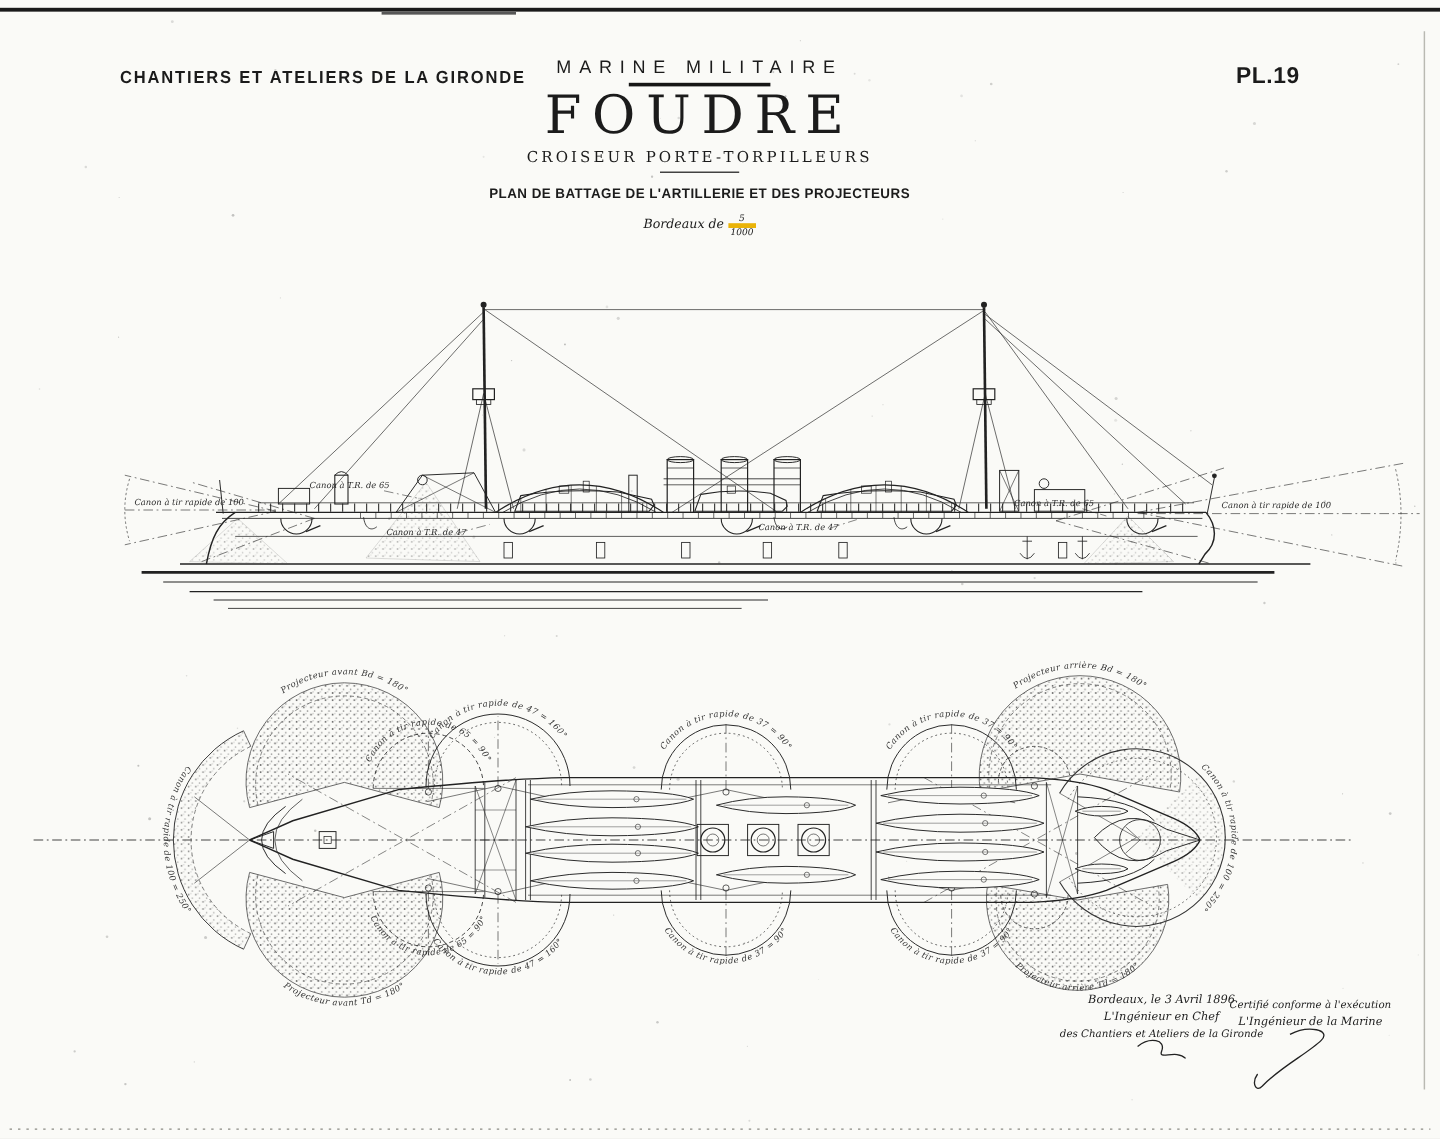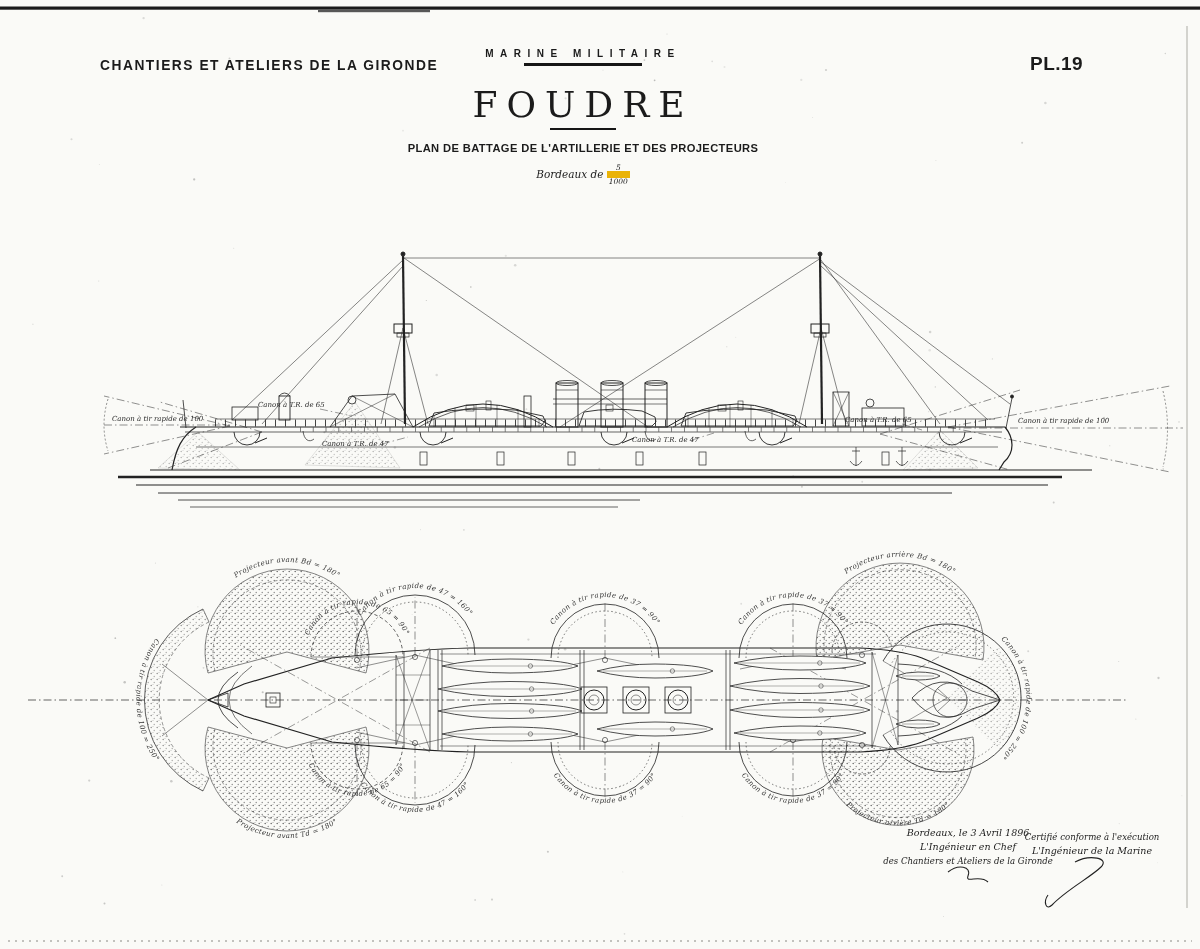--- a/index.html
+++ b/index.html
@@ -2,32 +2,32 @@
 <html><head>
 <meta charset="utf-8">
 <style>
   html,body{margin:0;padding:0;background:#e8e8e4;}
   #sheet{position:relative;width:1200px;height:949px;background:#fafaf7;overflow:hidden;
          font-family:"Liberation Sans",sans-serif;color:#1b1b1b;}
   .abs{position:absolute;white-space:nowrap;}
   .builder{left:100px;top:57px;font-size:14.5px;font-weight:bold;letter-spacing:1.6px;transform:scaleX(.95);transform-origin:left;}
   .plate{left:1030px;top:53px;font-size:19px;font-weight:bold;letter-spacing:.5px;}
   .ctr{left:383px;top:48px;width:400px;text-align:center;}
-  .service{font-size:10px;font-weight:700;letter-spacing:6.5px;}
+  .service{font-size:15px;font-weight:400;letter-spacing:6.5px;}
   .rule1{width:118px;height:2.6px;background:#161616;margin:4px auto 0;}
-  .shipname{font-family:"DejaVu Serif",serif;font-size:36px;letter-spacing:9px;margin-top:20px;line-height:1.05;}
+  .shipname{font-family:"DejaVu Serif",serif;font-size:44px;letter-spacing:9px;margin-top:2px;line-height:1.05;}
   .shiptype{font-family:"DejaVu Serif",serif;font-size:12.5px;letter-spacing:2.6px;margin-top:3px;}
   .attrib{font-family:"DejaVu Serif",serif;font-size:10.5px;letter-spacing:.4px;margin-top:3px;}
   .attrib sup{font-size:7px;}
   .rule2{width:66px;height:1.6px;background:#161616;margin:5px auto 0;}
   .plantitle{font-size:11.5px;font-weight:bold;letter-spacing:.4px;margin-top:12px;transform:scaleX(.97);}
   .scale{font-family:"DejaVu Serif",serif;font-style:italic;font-size:10.5px;margin-top:10px;}
   .frac{display:inline-block;vertical-align:middle;font-size:7.5px;line-height:1;text-align:center;font-style:italic;}
   .frac .num{display:block;padding:0 2px;}
-  .frac .den{display:block;border-top:7px solid #eab308;padding:0 2px;}
+  .frac .den{display:block;border-top:4px solid #eab308;padding:0 2px;}
   svg{position:absolute;left:0;top:0;}
   .lbl{font:italic 7px "DejaVu Serif",serif;fill:#2a2a2a;stroke:none;}
   .arclbl{font:italic 7px "DejaVu Serif",serif;fill:#333;stroke:none;letter-spacing:.4px;}
   .sig{font:italic 9.5px "DejaVu Serif",serif;fill:#222;stroke:none;}
   .sigs{font:italic 8.6px "DejaVu Serif",serif;fill:#222;stroke:none;}
   .dd{stroke-dasharray:8,3,1.5,3;}
   .dot{stroke-dasharray:1.5,2.5;}
   .dsh{stroke-dasharray:3.5,2.5;}
 </style>
 </head>
@@ -550,20 +550,21 @@
       </g>
   </svg>
 
   <div class="abs builder">CHANTIERS ET ATELIERS DE LA GIRONDE</div>
   <div class="abs plate">PL.19</div>
 
   <div class="abs ctr">
     <div class="service">MARINE MILITAIRE</div>
     <div class="rule1"></div>
     <div class="shipname">FOUDRE</div>
+    <div class="shiptype">CROISEUR PORTE-TORPILLEURS</div>
     <div class="rule2"></div>
     <div class="plantitle">PLAN DE BATTAGE DE L'ARTILLERIE ET DES PROJECTEURS</div>
     <div class="scale">
       <span>Bordeaux de</span>
       <span class="frac"><span class="num">5</span><span class="den">1000</span></span>
     </div>
   </div>
 </div>
 
 </body></html>

